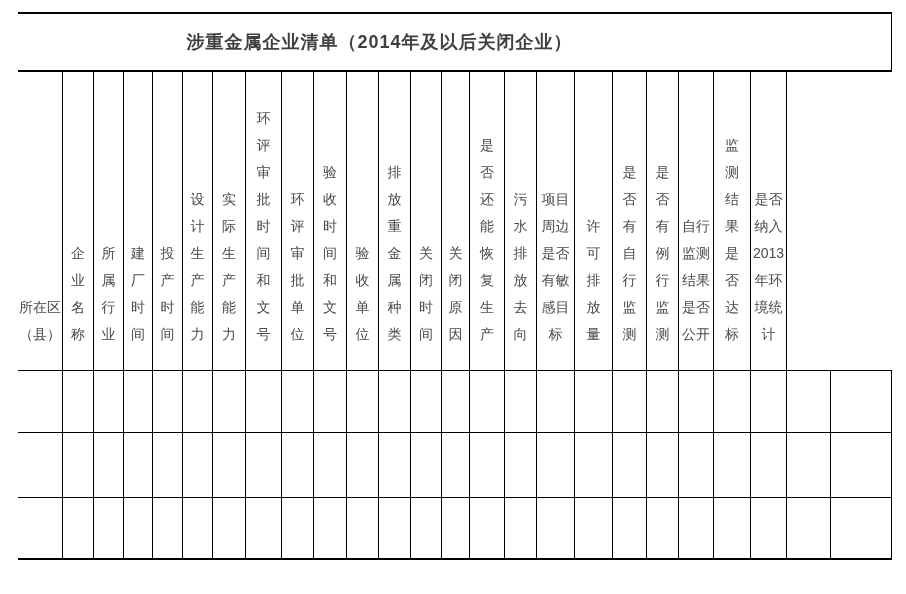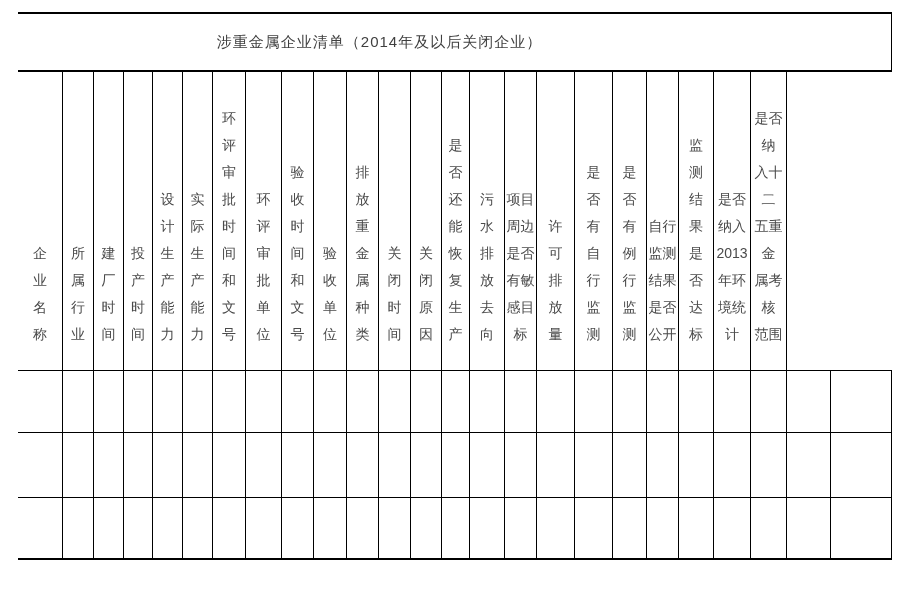--- a/index.html
+++ b/index.html
@@ -20,21 +20,21 @@
     border-bottom:2px solid var(--border);
   }
   .title-row{
     box-sizing:border-box;height:58px;
     border-top:2px solid var(--border);
     border-right:1px solid var(--border);
     display:flex;align-items:center;justify-content:center;
     padding-right:150px;
   }
   .title-text{
-    font-size:15px;font-weight:normal;letter-spacing:1px;
+    font-size:18px;font-weight:bold;letter-spacing:1px;
     color:var(--title-text);white-space:nowrap;
   }
   .grid{
     display:grid;
     grid-template-columns:45px 31px 30px 29px 30px 30px 33px 36px 32px 33px 32px 32px 31px 28px 35px 32px 38px 38px 34px 32px 35px 37px 36px 44px 61px;
   }
   .header-row{
     box-sizing:border-box;height:300px;
     border-top:2px solid var(--border);
   }
@@ -57,20 +57,22 @@
 <body>
 
 <div class="page">
   <div class="tbl">
 
     <div class="title-row">
       <span class="title-text">涉重金属企业清单（2014年及以后关闭企业）</span>
     </div>
 
     <div class="grid header-row">
+      <div class="hc">所在区
+（县）</div>
       <div class="hc">企
 业
 名
 称</div>
       <div class="hc">所
 属
 行
 业</div>
       <div class="hc">建
 厂
@@ -184,25 +186,20 @@
 是
 否
 达
 标</div>
       <div class="hc">是否
 纳入
 2013
 年环
 境统
 计</div>
-      <div class="hc">是否纳
-入十二
-五重金
-属考核
-范围</div>
     </div>
 
     <div class="grid br r1">
       <div class="bc"></div>
         <div class="bc"></div>
         <div class="bc"></div>
         <div class="bc"></div>
         <div class="bc"></div>
         <div class="bc"></div>
         <div class="bc"></div>

